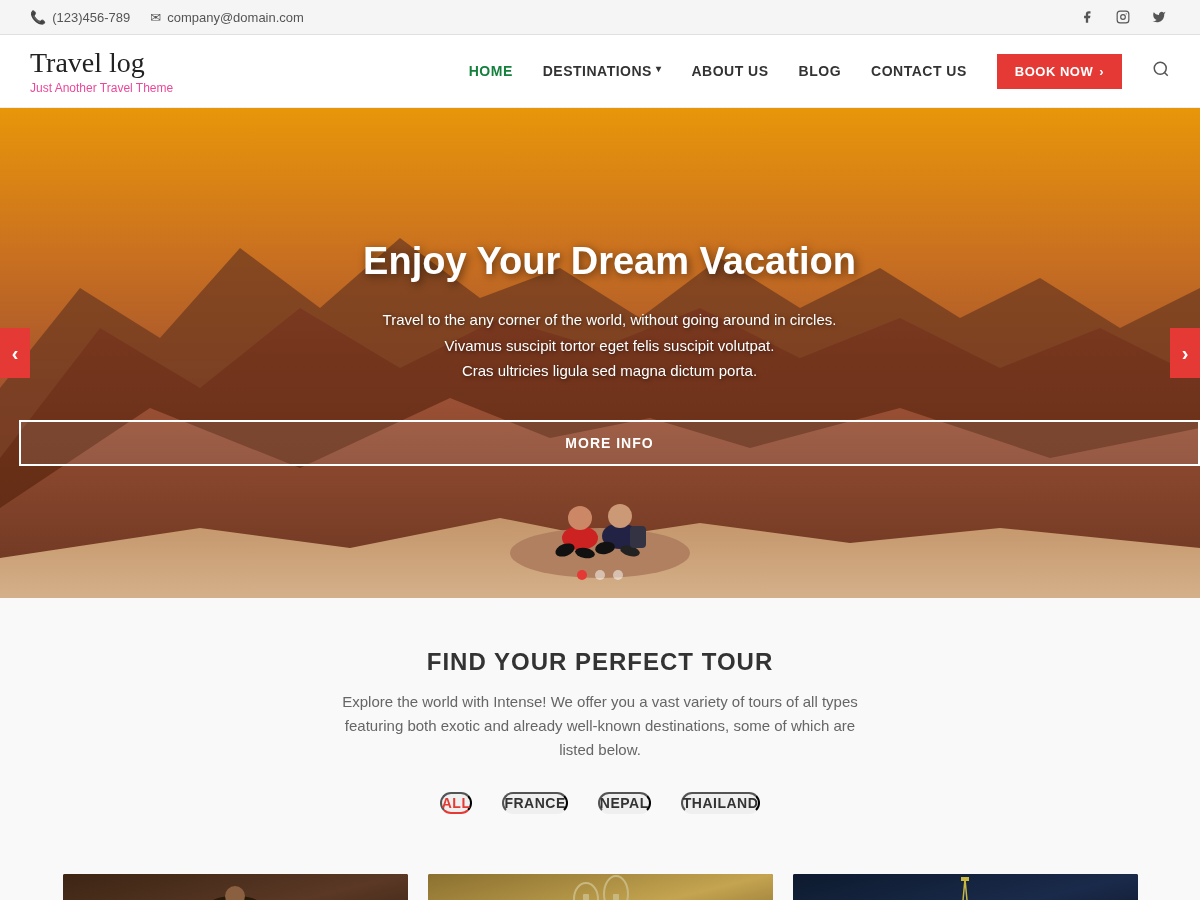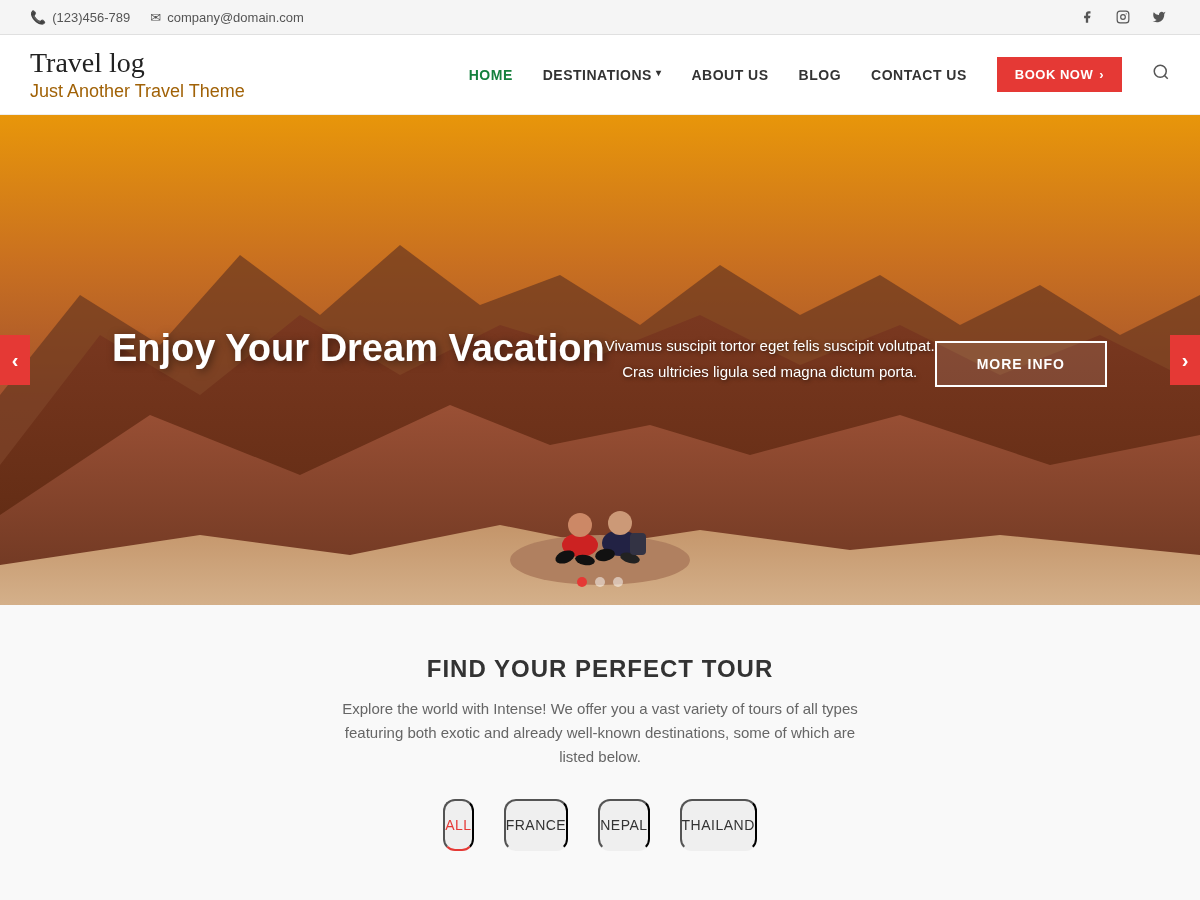--- a/index.html
+++ b/index.html
@@ -34,21 +34,21 @@
       background: #fff;
       border-bottom: 1px solid #eee;
     }
     .logo-area { display: flex; flex-direction: column; }
     .logo-title {
       font-size: 28px;
       font-weight: normal;
       color: #222;
       font-family: Georgia, serif;
     }
-    .logo-subtitle { font-size: 18px; color: #a16207; margin-top: 2px; }
+    .logo-subtitle { font-size: 12px; color: #ec4899; margin-top: 2px; }
 
     
     .nav { display: flex; align-items: center; gap: 30px; }
     .nav-item {
       font-size: 14px;
       font-weight: 600;
       color: #333;
       cursor: pointer;
       text-decoration: none;
       text-transform: uppercase;
@@ -91,22 +91,21 @@
       position: absolute;
       bottom: 0; left: 0; right: 0;
       width: 100%;
       height: 100%;
     }
 
     .hero-overlay {
       position: absolute;
       top: 0; left: 0; right: 0; bottom: 0;
       display: flex;
-      flex-direction: row;
-      align-items: center;
+      flex-direction: column;
       justify-content: center;
       text-align: center;
       color: #fff;
       padding-left: 19px;
     }
     .hero-title {
       font-size: 38px;
       font-weight: 700;
       text-shadow: 2px 2px 8px rgba(0,0,0,0.5);
       margin-bottom: 24px;
@@ -189,26 +188,26 @@
 
     
     .filter-tabs {
       display: flex;
       justify-content: center;
       gap: 30px;
       margin-bottom: 30px;
     }
     .filter-tab {
       font-size: 14px;
-      font-weight: 400;
+      font-weight: 700;
       color: #333;
       cursor: pointer;
       text-transform: uppercase;
       letter-spacing: 0.5px;
-      padding: 16px 0;
+      padding: 1px 0;
       border-bottom: 2px solid transparent;
       border-radius: 12px;
     }
     .filter-tab.active {
       color: #e53935;
       border-bottom-color: #e53935;
     }
     .tour-card {
       width: 340px;
       height: 85px;
@@ -346,21 +345,21 @@
       <ellipse cx="75" cy="150" rx="10" ry="6" fill="#111" transform="rotate(-10,75,150)"></ellipse>
       <ellipse cx="100" cy="153" rx="10" ry="5" fill="#222" transform="rotate(15,100,153)"></ellipse>
 
       <rect x="100" y="128" width="16" height="22" rx="4" fill="#334"></rect>
     </g>
   </svg>
 
   <div class="hero-overlay">
     <h1 class="hero-title">Enjoy Your Dream Vacation</h1>
     <div class="hero-desc">
-      <br>
+      <span>Travel to the any corner of the world, without going around in circles.</span><br>
       <span>Vivamus suscipit tortor eget felis suscipit volutpat.</span><br>
       <span>Cras ultricies ligula sed magna dictum porta.</span>
     </div>
     <button class="more-info-btn">MORE INFO</button>
   </div>
 
   <button class="hero-arrow hero-arrow-left">
     <span style="font-size:20px;font-weight:bold;">‹</span>
   </button>
   <button class="hero-arrow hero-arrow-right">

